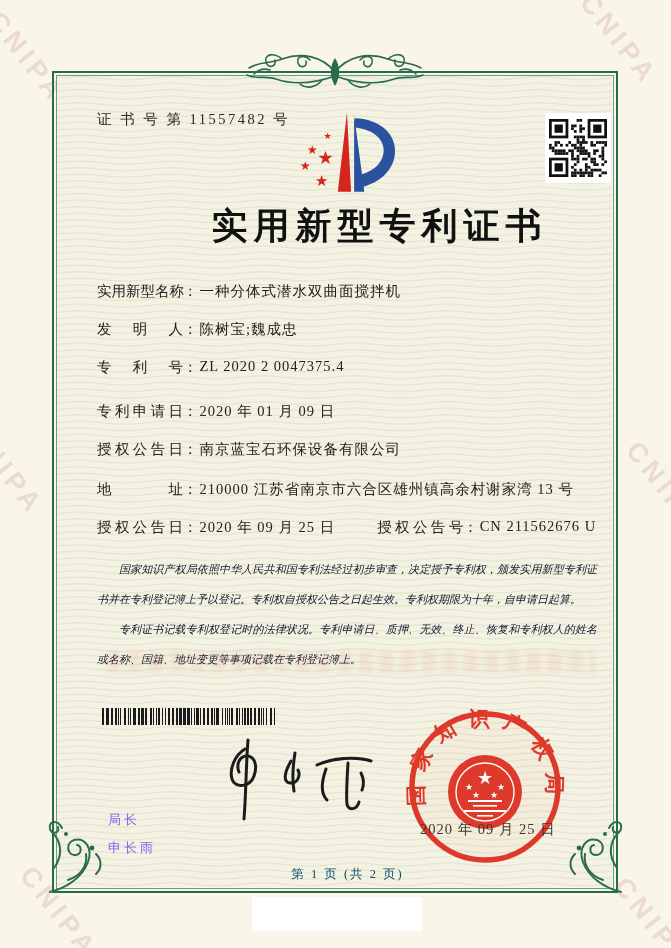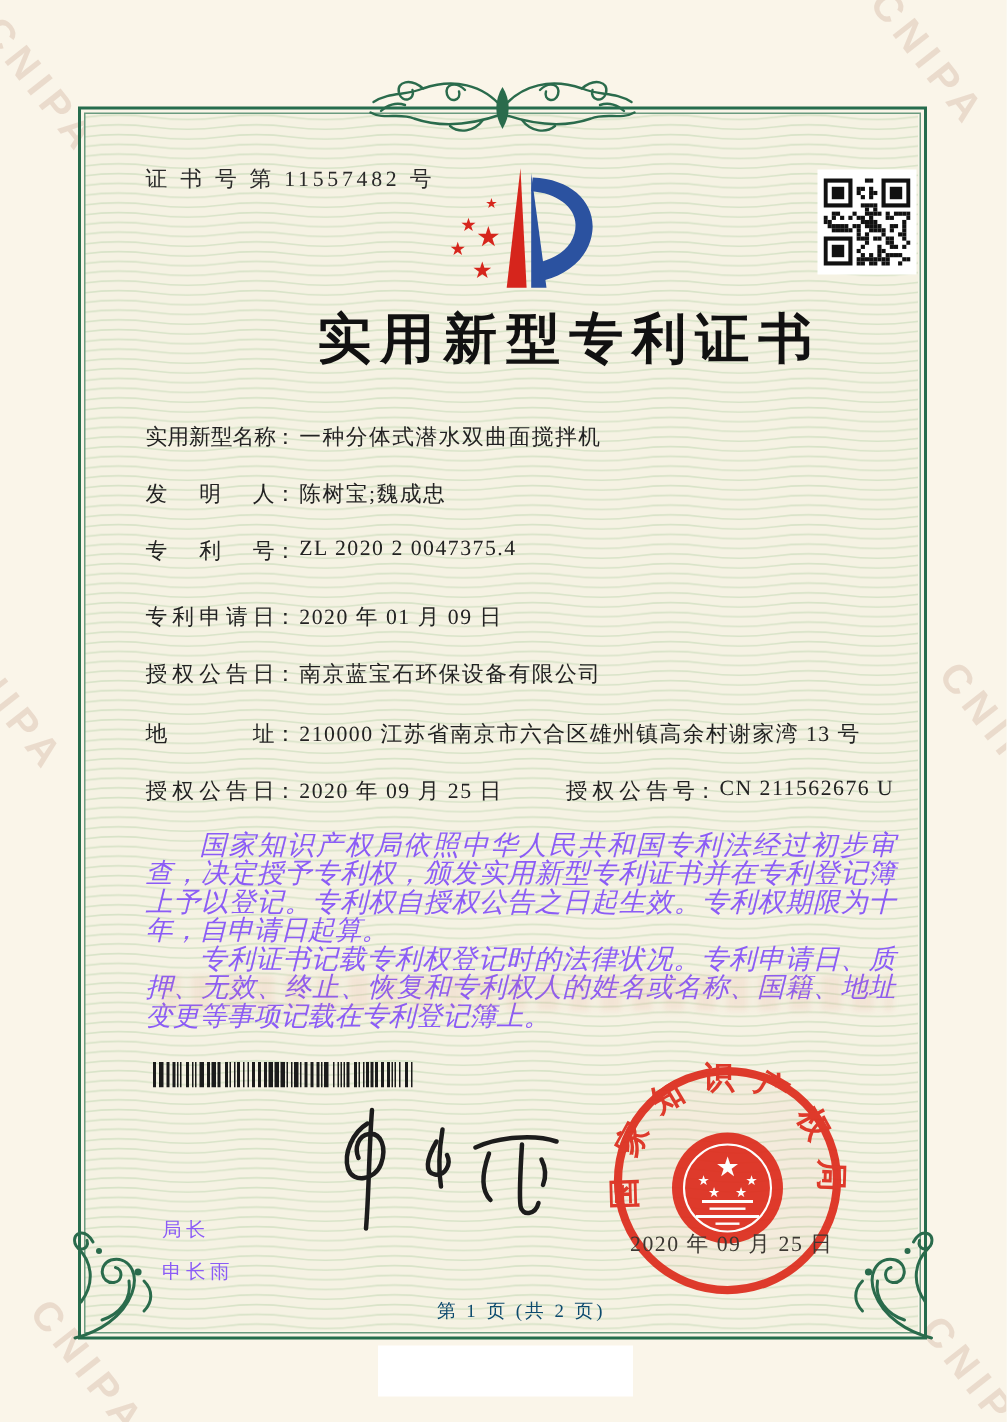--- a/index.html
+++ b/index.html
@@ -19,22 +19,22 @@
   .cert-no{position:absolute;left:85px;top:110px;font-size:14.5px;letter-spacing:2.5px;color:#2a2a2a;}
   .logo{position:absolute;left:285px;top:109px;width:102px;height:88px;}
   .qr{position:absolute;left:533px;top:113px;width:66px;height:70px;background:#ffffff;padding:4px;box-sizing:border-box;}
   .title{position:absolute;left:0;top:202px;width:671px;text-align:center;font-size:36px;
       font-weight:700;letter-spacing:6px;color:#111;padding-left:32px;}
   .fieldrow{position:absolute;left:85px;font-size:14.5px;white-space:nowrap;color:#222;}
   .flabel{display:inline-block;width:86px;text-align:justify;text-align-last:justify;vertical-align:top;}
   .fcolon{display:inline-block;vertical-align:top;}
   .fvalue{display:inline-block;margin-left:2px;vertical-align:top;letter-spacing:1px;}
   .fieldrow .second{margin-left:42px;}
-  .body-text{position:absolute;left:85px;top:554px;width:500px;font-size:18px;line-height:19px;
-      font-style:italic;color:#8b5cf6;text-align:justify;}
+  .body-text{position:absolute;left:85px;top:554px;width:500px;font-size:11px;line-height:30px;
+      font-style:italic;color:#0f172a;text-align:justify;}
   .body-text p{margin:0;text-indent:2em;}
   .ghost-band{position:absolute;left:95px;top:650px;width:488px;height:24px;opacity:.5;filter:blur(2px);
       background:repeating-linear-gradient(90deg,rgba(225,120,100,0.22) 0 13px,rgba(225,120,100,0.04) 13px 21px);z-index:3;}
   .barcode{position:absolute;left:90px;top:708px;width:180px;height:17px;}
   .signer{position:absolute;left:96px;top:762px;font-family:"Liberation Sans","DejaVu Sans",sans-serif;
       font-size:13px;letter-spacing:3px;color:#8b5cf6;line-height:28px;margin-top:44px;}
   .signature{position:absolute;left:193px;top:733px;width:178px;height:95px;}
   .seal{position:absolute;left:392px;top:706px;width:162px;height:162px;z-index:5;}
   .seal-date{position:absolute;left:408px;top:820px;width:150px;font-size:14.5px;letter-spacing:1px;
       color:#3c3833;z-index:6;white-space:nowrap;}

